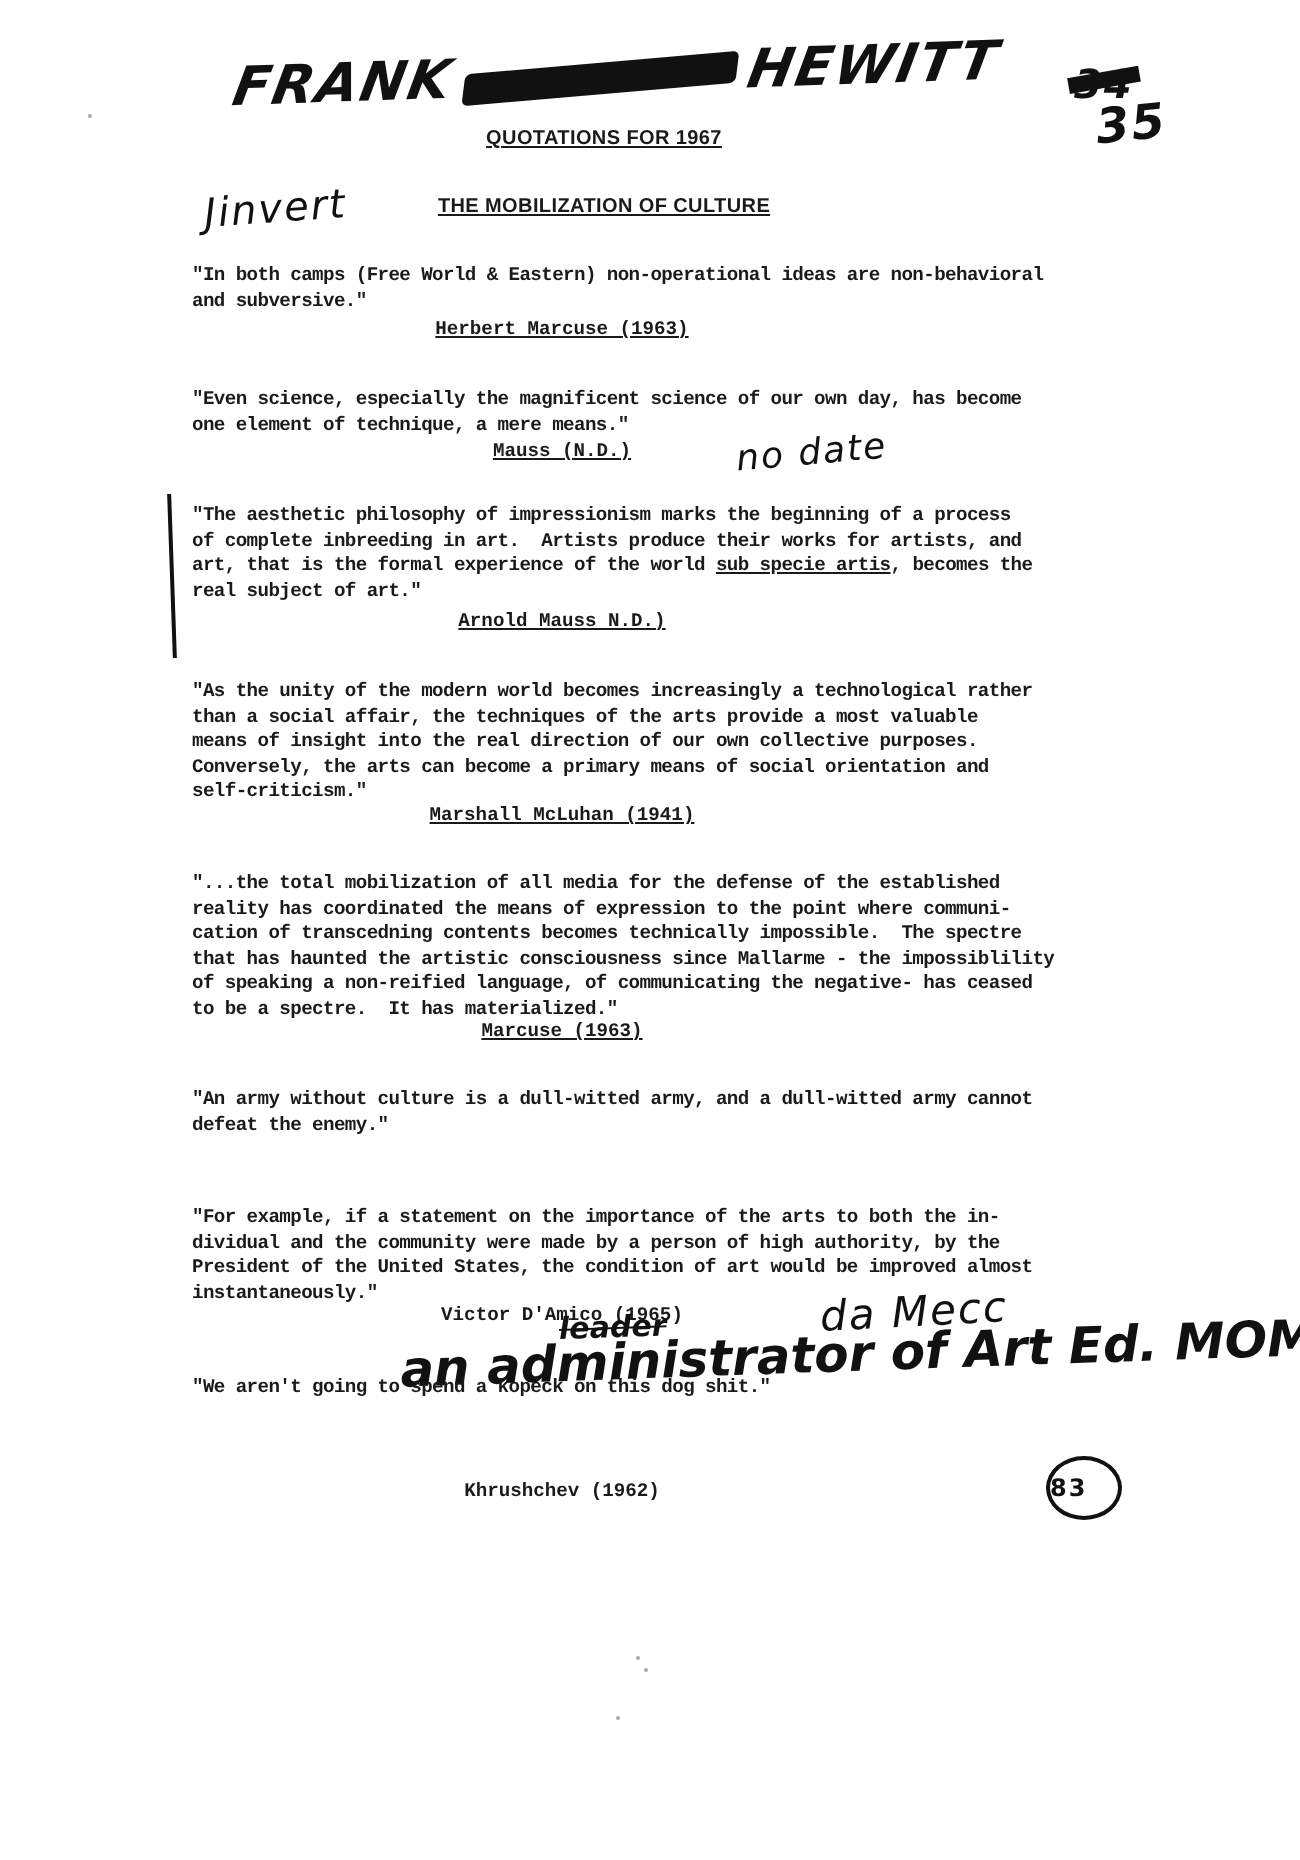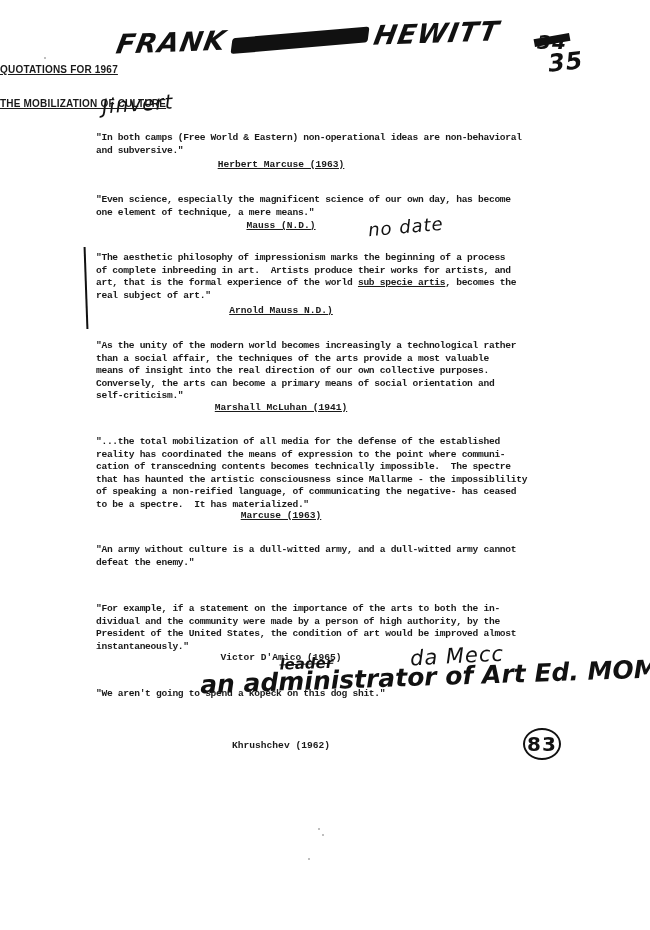--- a/index.html
+++ b/index.html
@@ -25,27 +25,27 @@
     .hw-num { left: 548px; top: 48px; font-size: 24px; transform: rotate(-6deg); }
     .hw-margin { left: 102px; top: 92px; font-size: 20px; font-weight: normal; transform: rotate(-4deg); }
     .hw-nolate { left: 368px; top: 216px; font-size: 18px; font-weight: normal; transform: rotate(-5deg); }
     .hw-damec { left: 410px; top: 644px; font-size: 21px; font-weight: normal; transform: rotate(-3deg); }
     .hw-admin { left: 200px; top: 662px; font-size: 25px; transform: rotate(-2deg); letter-spacing: 0; }
     .hw-admin .strike-word {
       position: absolute; left: 80px; top: -12px; font-size: 15px; text-decoration: line-through;
     }
     .hw-circle {
       left: 523px; top: 728px; width: 34px; height: 28px; border: 2.5px solid #111; border-radius: 50%;
-      font-size: 20px; text-align: center; line-height: 28px; font-style: normal;
+      font-size: 12px; line-height: 28px; font-style: normal;
     }
     .margin-bar {
       position: absolute; left: 85px; top: 247px; width: 2px; height: 82px; background: #111; transform: rotate(-2deg);
     }
     .title {
-      position: absolute; left: 0; width: 604px; font-weight: bold; font-size: 10px;
+      position: absolute; left: 0; width: 604px; text-align: center; font-weight: bold; font-size: 10px;
       text-decoration: underline; letter-spacing: 0.2px; font-family: "Liberation Sans Narrow", "Liberation Sans", sans-serif;
     }
     .doc-title { top: 64px; }
     .doc-subtitle { top: 98px; }
     .quote {
       position: absolute; left: 96px; width: 460px; font-weight: bold; font-size: 9.6px; line-height: 12.6px;
       white-space: pre; letter-spacing: -0.3px;
     }
     .attrib {
       position: absolute; left: 0; width: 562px; text-align: center; font-weight: bold; font-size: 9.6px;

